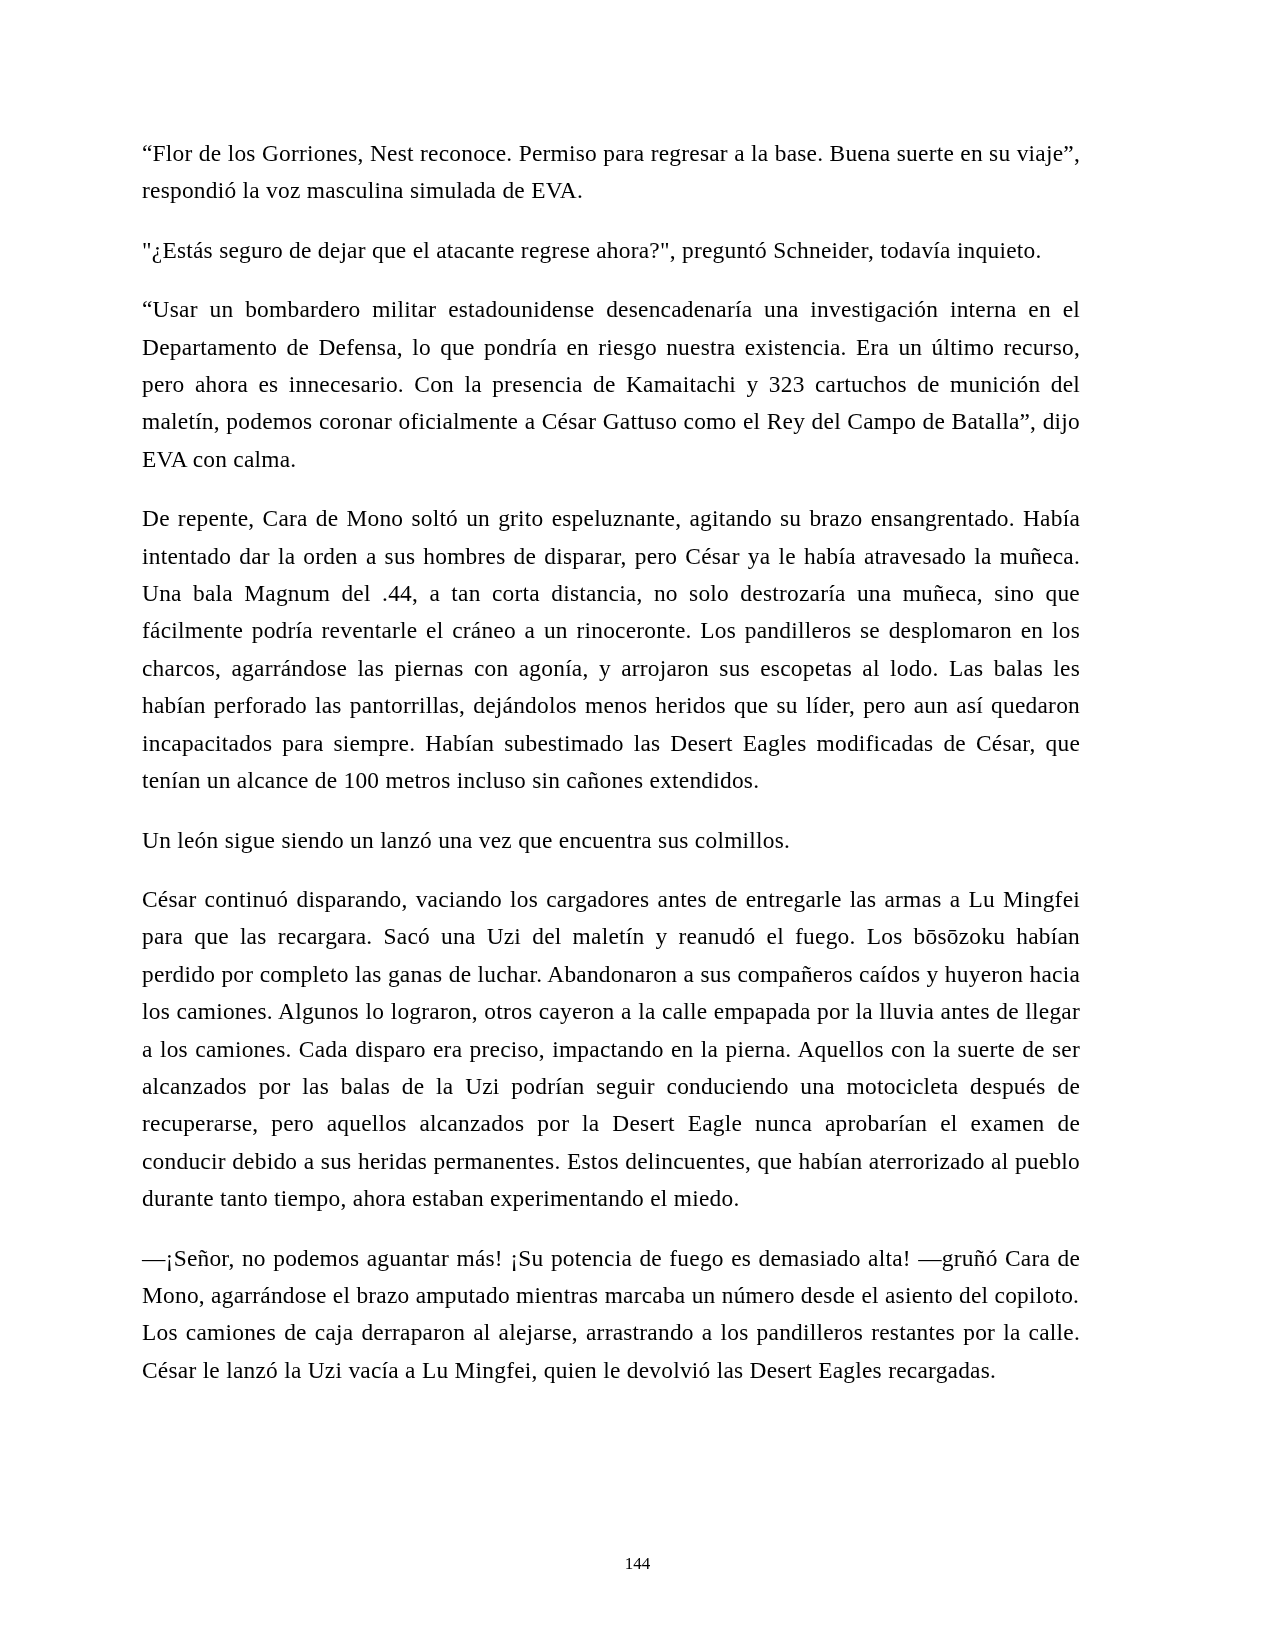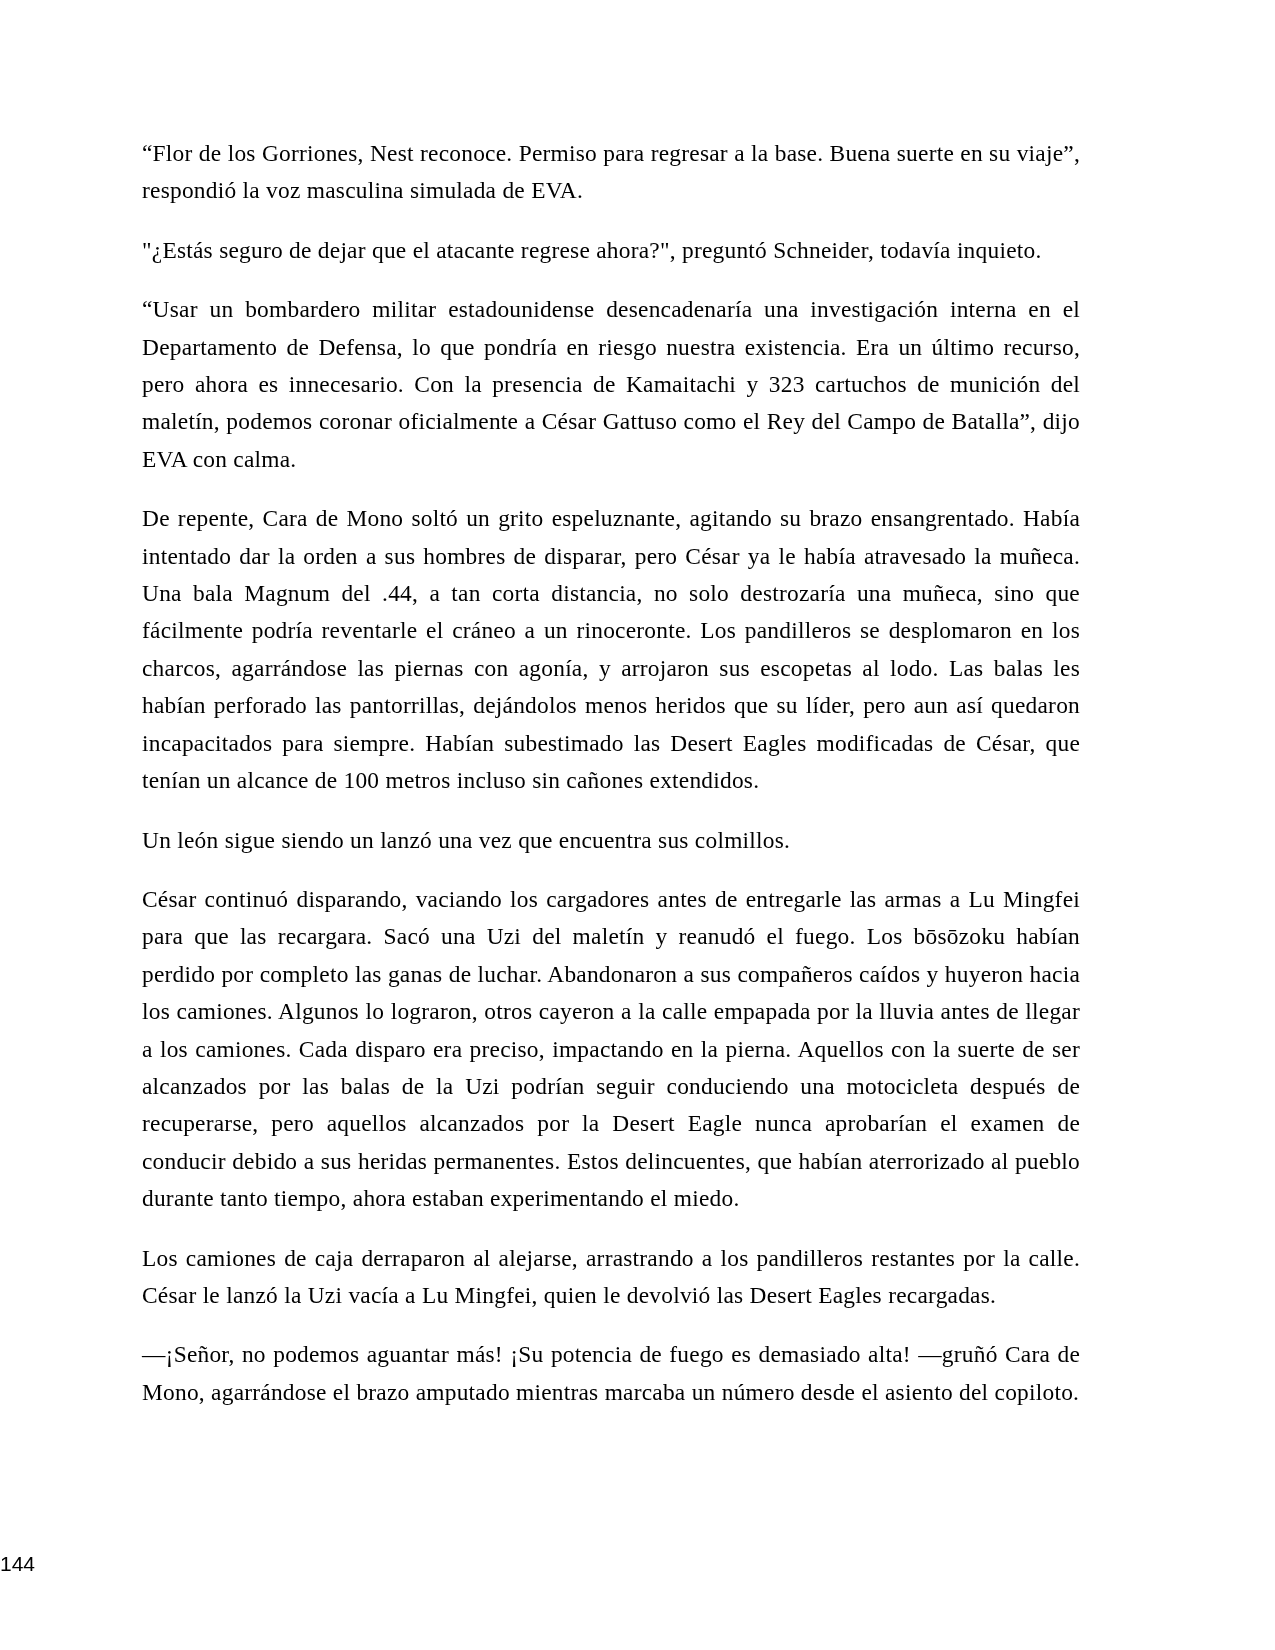--- a/index.html
+++ b/index.html
@@ -38,37 +38,37 @@
     word-spacing: 0.005em;
   }
   p.para.last {
     margin-bottom: 0;
   }
   .page-number {
     position: absolute;
     left: 0;
     right: 0;
     top: 1551px;
-    text-align: left;
-    font-size: 21px;
+    text-align: center;
+    font-size: 17px;
     line-height: 26px;
-    font-family: Liberation Sans, sans-serif;
+    font-family: Liberation Serif, serif;
   }
 </style>
 </head>
 <body>
 
 <div class="page">
 
   <div class="text-column">
     <p class="para">“Flor de los Gorriones, Nest reconoce. Permiso para regresar a la base. Buena suerte en su viaje”, respondió la voz masculina simulada de EVA.</p>
     <p class="para">"¿Estás seguro de dejar que el atacante regrese ahora?", preguntó Schneider, todavía inquieto.</p>
     <p class="para">“Usar un bombardero militar estadounidense desencadenaría una investigación interna en el Departamento de Defensa, lo que pondría en riesgo nuestra existencia. Era un último recurso, pero ahora es innecesario. Con la presencia de Kamaitachi y 323 cartuchos de munición del maletín, podemos coronar oficialmente a César Gattuso como el Rey del Campo de Batalla”, dijo EVA con calma.</p>
     <p class="para">De repente, Cara de Mono soltó un grito espeluznante, agitando su brazo ensangrentado. Había intentado dar la orden a sus hombres de disparar, pero César ya le había atravesado la muñeca. Una bala Magnum del .44, a tan corta distancia, no solo destrozaría una muñeca, sino que fácilmente podría reventarle el cráneo a un rinoceronte. Los pandilleros se desplomaron en los charcos, agarrándose las piernas con agonía, y arrojaron sus escopetas al lodo. Las balas les habían perforado las pantorrillas, dejándolos menos heridos que su líder, pero aun así quedaron incapacitados para siempre. Habían subestimado las Desert Eagles modificadas de César, que tenían un alcance de 100 metros incluso sin cañones extendidos.</p>
     <p class="para">Un león sigue siendo un lanzó una vez que encuentra sus colmillos.</p>
     <p class="para">César continuó disparando, vaciando los cargadores antes de entregarle las armas a Lu Mingfei para que las recargara. Sacó una Uzi del maletín y reanudó el fuego. Los bōsōzoku habían perdido por completo las ganas de luchar. Abandonaron a sus compañeros caídos y huyeron hacia los camiones. Algunos lo lograron, otros cayeron a la calle empapada por la lluvia antes de llegar a los camiones. Cada disparo era preciso, impactando en la pierna. Aquellos con la suerte de ser alcanzados por las balas de la Uzi podrían seguir conduciendo una motocicleta después de recuperarse, pero aquellos alcanzados por la Desert Eagle nunca aprobarían el examen de conducir debido a sus heridas permanentes. Estos delincuentes, que habían aterrorizado al pueblo durante tanto tiempo, ahora estaban experimentando el miedo.</p>
+    <p class="para last">—¡Señor, no podemos aguantar más! ¡Su potencia de fuego es demasiado alta! —gruñó Cara de Mono, agarrándose el brazo amputado mientras marcaba un número desde el asiento del copiloto.</p>
     <p class="para">Los camiones de caja derraparon al alejarse, arrastrando a los pandilleros restantes por la calle. César le lanzó la Uzi vacía a Lu Mingfei, quien le devolvió las Desert Eagles recargadas.</p>
-    <p class="para last">—¡Señor, no podemos aguantar más! ¡Su potencia de fuego es demasiado alta! —gruñó Cara de Mono, agarrándose el brazo amputado mientras marcaba un número desde el asiento del copiloto.</p>
   </div>
 
   <div class="page-number">144</div>
 
 </div>
 
 </body></html>

